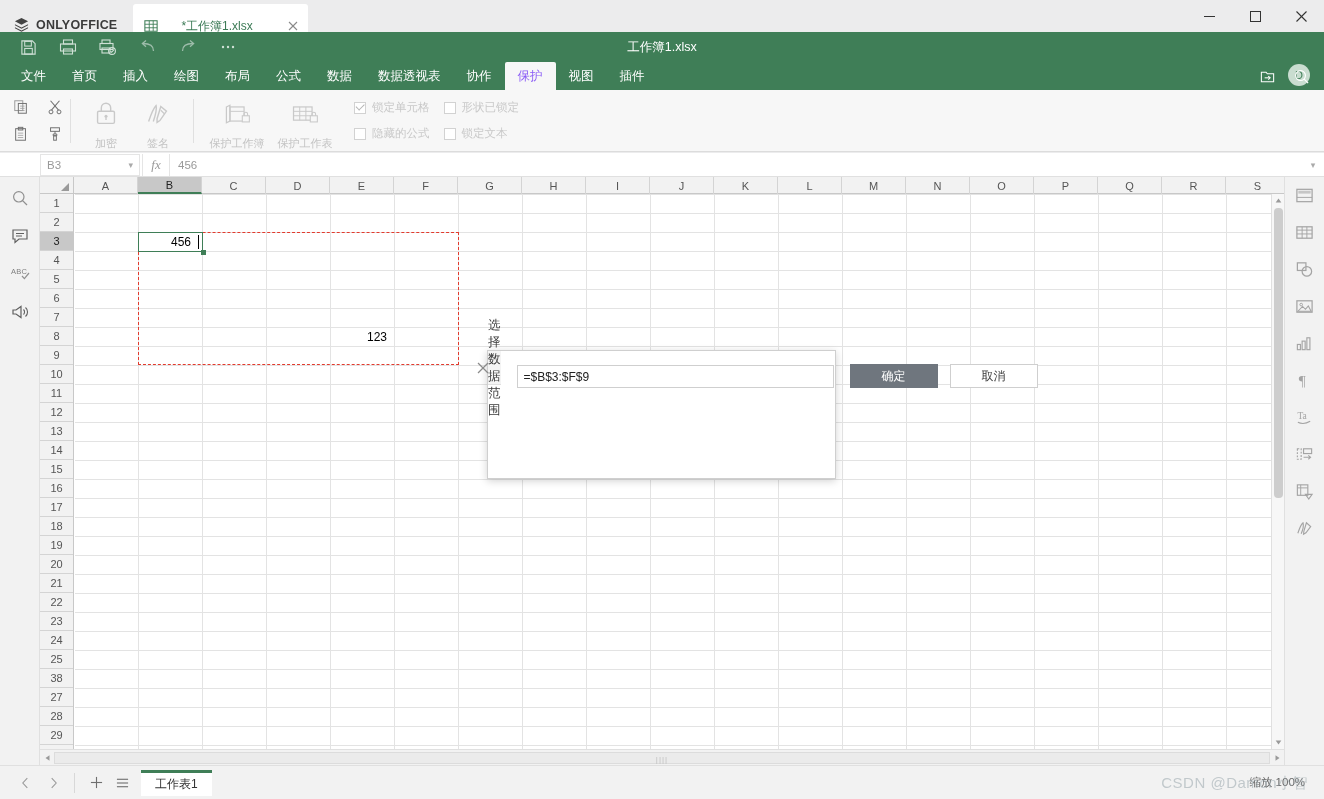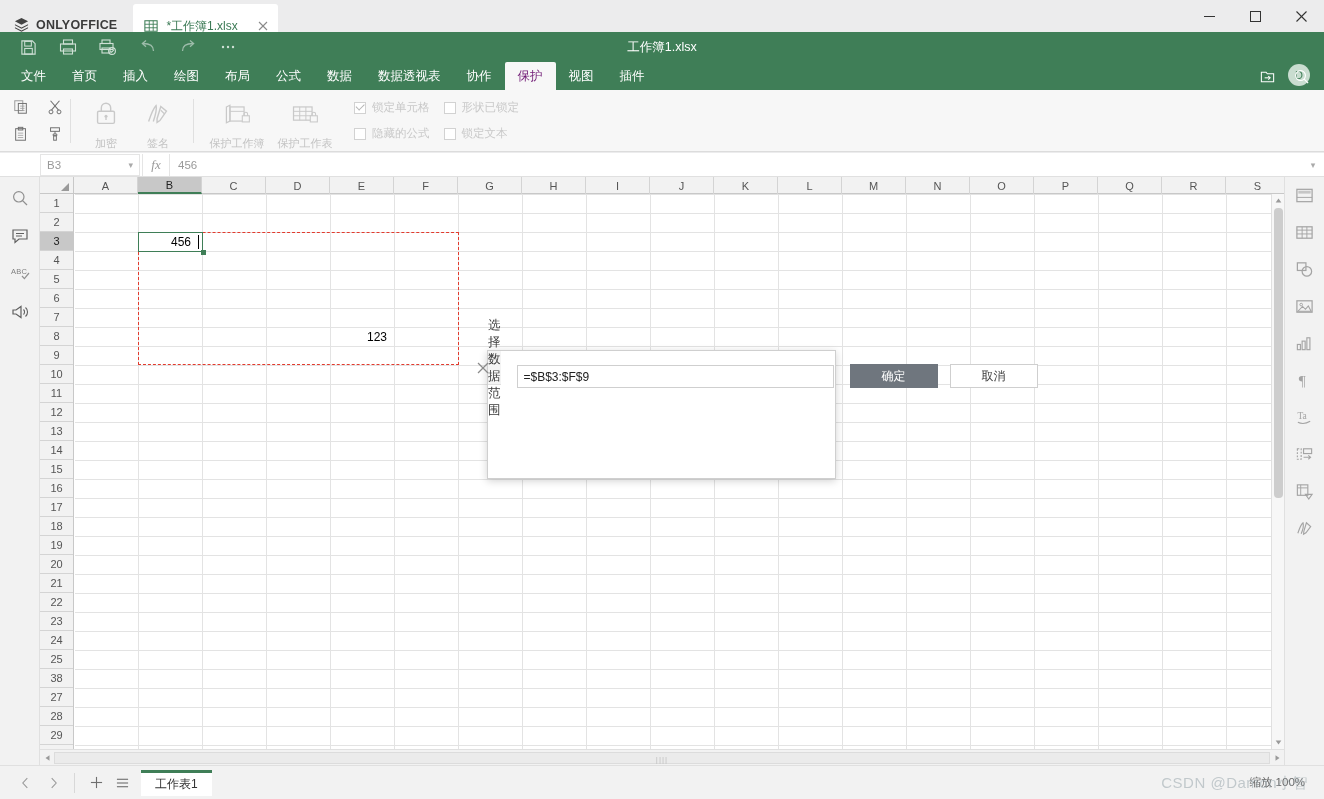--- a/index.html
+++ b/index.html
@@ -17,21 +17,21 @@
     background: #ececed; display: flex; align-items: flex-end;
   }
   .brand {
     display: flex; align-items: flex-end; gap: 7px;
     padding: 0 16px 0 14px; height: 32px;
   }
   .brand-logo { width: 15px; height: 15px; position: relative; }
   .brand-text { font-size: 12.5px; font-weight: bold; color: #3b3b3b; letter-spacing: .2px; }
   .doctab {
     height: 28px; background: #fff; display: flex; align-items: center;
-    gap: 8px; padding: 16px 10px 0 11px; border-radius: 3px 3px 0 0;
+    gap: 23px; padding: 16px 10px 0 11px; border-radius: 3px 3px 0 0;
     min-width: 142px; position: relative;
   }
   .doctab-icon { width: 14px; height: 14px; }
   .doctab-name { font-size: 12px; color: #3b7a55; white-space: nowrap; }
   .doctab-close { font-size: 13px; color: #8a8a8a; margin-left: auto; padding-left: 12px; cursor: pointer; }
   .wincontrols { margin-left: auto; display: flex; height: 32px; }
   .wc { width: 46px; height: 32px; display: flex; align-items: center; justify-content: center; cursor: pointer; }
   .wc svg { display: block; }
 
   
@@ -56,21 +56,21 @@
     cursor: pointer;
   }
   .menubar {
     position: absolute; left: 0; top: 30px; height: 28px; display: flex; align-items: stretch;
     padding-left: 8px;
   }
   .mtab {
     padding: 0 13px; display: flex; align-items: center; height: 28px;
     color: #ffffff; font-size: 12.5px; cursor: pointer; white-space: nowrap;
   }
-  .mtab.active { background: #f7f7f7; color: #701a75; border-radius: 2px 2px 0 0; }
+  .mtab.active { background: #f7f7f7; color: #8b5cf6; border-radius: 2px 2px 0 0; }
   .hdr-right { position: absolute; right: 6px; top: 30px; height: 28px; display: flex; align-items: center; }
   .hdr-ico { width: 34px; height: 28px; display: flex; align-items: center; justify-content: center; cursor: pointer; }
 
   
   .ribbon {
     position: absolute; left: 0; top: 90px; width: 1324px; height: 62px;
     background: #f7f7f7; border-bottom: 1px solid #dcdcdc;
     display: flex; align-items: stretch;
   }
   .rgrp { display: flex; align-items: center; padding: 0 7px; height: 62px; }

